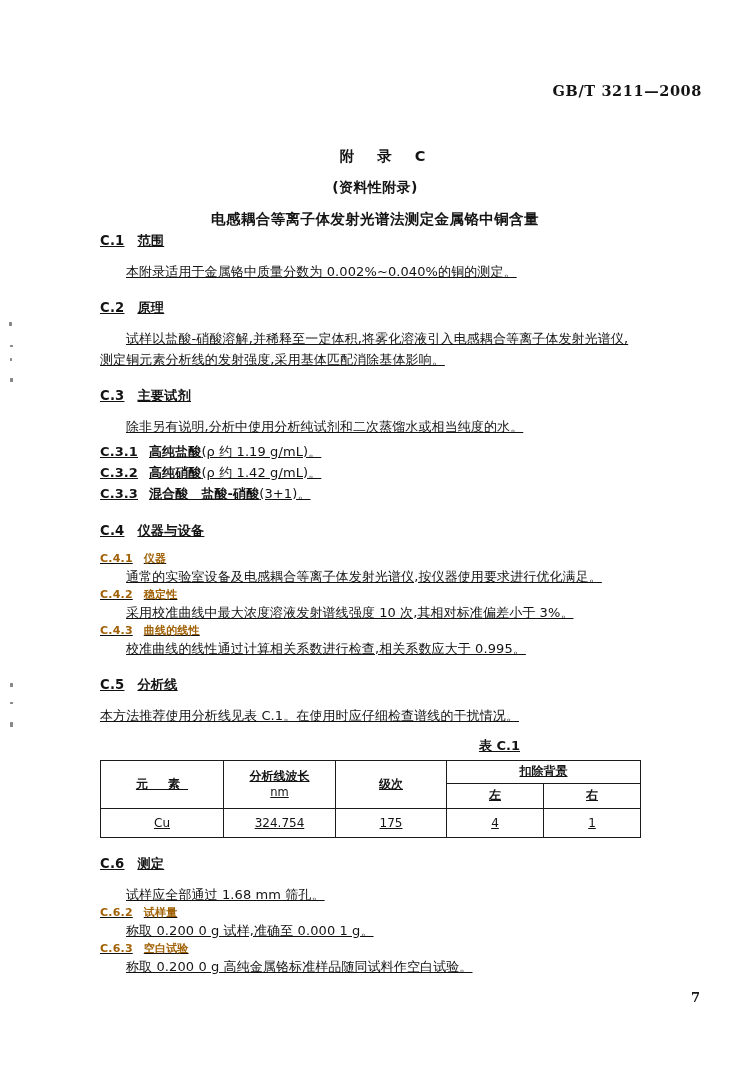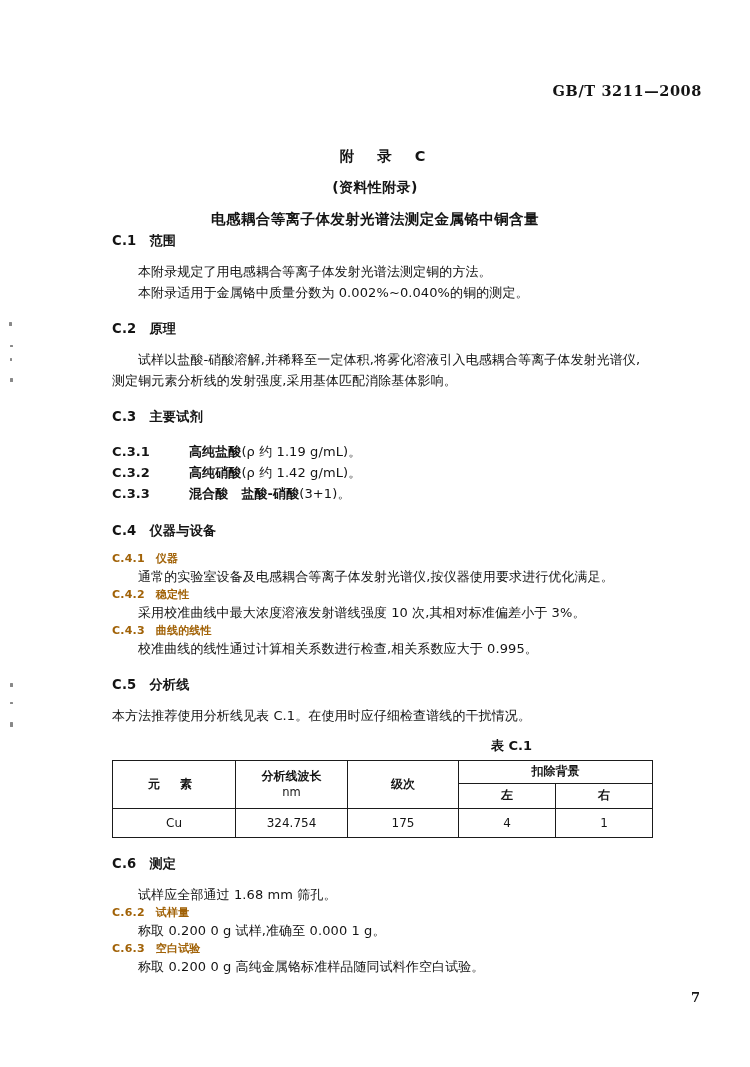--- a/index.html
+++ b/index.html
@@ -60,22 +60,23 @@
     font-size: 14.5px;
     font-weight: bold;
     letter-spacing: 0.4px;
     color: #141414;
   }
 
   
   .content {
     position: absolute;
     top: 232px;
-    left: 112px;
+    left: 100px;
     width: 540px;
+    text-decoration: underline;
   }
 
   .clause-h {
     font-size: 13.2px;
     font-weight: bold;
     color: #141414;
     letter-spacing: 0.2px;
     white-space: nowrap;
   }
   .clause-h .num { margin-right: 13px; }
@@ -101,21 +102,21 @@
     font-size: 13px;
     color: #141414;
     line-height: 1.6;
     letter-spacing: 0.1px;
     white-space: nowrap;
   }
   .item .num {
     font-weight: bold;
     margin-right: 11px;
   }
-  .item .body { font-weight: bold; margin-left: 28px; }
+  .item .body { font-weight: bold; }
   .item .tail { font-weight: normal; }
 
   .gap-lg { height: 17px; }
   .gap-md { height: 11px; }
   .gap-sm { height: 5px; }
 
   
   .table-caption {
     text-align: right;
     font-size: 13px;
@@ -179,35 +180,35 @@
     <div class="annex-kind">(资料性附录)</div>
     <div class="annex-subject">电感耦合等离子体发射光谱法测定金属铬中铜含量</div>
   </div>
 
   <div class="content">
 
     <div class="clause-h">
       <span class="num">C.1</span><span>范围</span>
     </div>
     <div class="gap-md"></div>
-    <div class="para indent">本附录规定了用电感耦合等离子体发射光谱法测定铜的方法。</div>
     <div class="para indent">本附录适用于金属铬中质量分数为 0.002%~0.040%的铜的测定。</div>
     <div class="gap-lg"></div>
 
     <div class="clause-h">
       <span class="num">C.2</span><span>原理</span>
     </div>
     <div class="gap-md"></div>
     <div class="para indent">试样以盐酸-硝酸溶解,并稀释至一定体积,将雾化溶液引入电感耦合等离子体发射光谱仪,测定铜元素分析线的发射强度,采用基体匹配消除基体影响。</div>
     <div class="gap-lg"></div>
 
     <div class="clause-h">
       <span class="num">C.3</span><span>主要试剂</span>
     </div>
     <div class="gap-md"></div>
+    <div class="para indent">除非另有说明,分析中使用分析纯试剂和二次蒸馏水或相当纯度的水。</div>
     <div class="gap-sm"></div>
     <div class="item">
       <span class="num">C.3.1</span><span class="body">高纯盐酸</span><span class="tail">(ρ 约 1.19 g/mL)。</span>
     </div>
     <div class="item">
       <span class="num">C.3.2</span><span class="body">高纯硝酸</span><span class="tail">(ρ 约 1.42 g/mL)。</span>
     </div>
     <div class="item">
       <span class="num">C.3.3</span><span class="body">混合酸　盐酸-硝酸</span><span class="tail">(3+1)。</span>
     </div>

